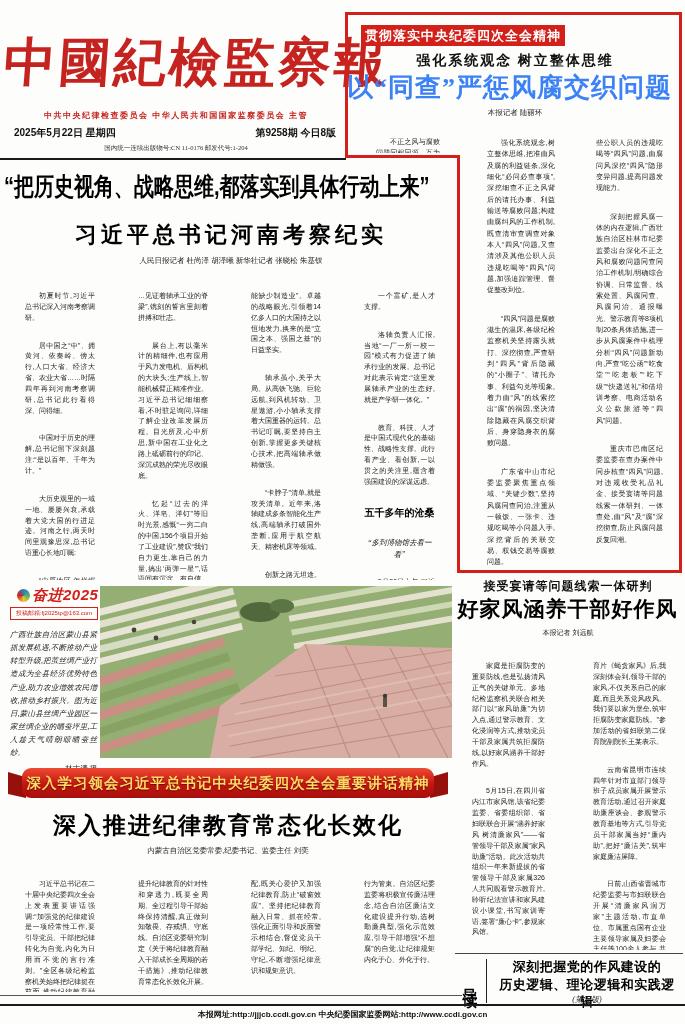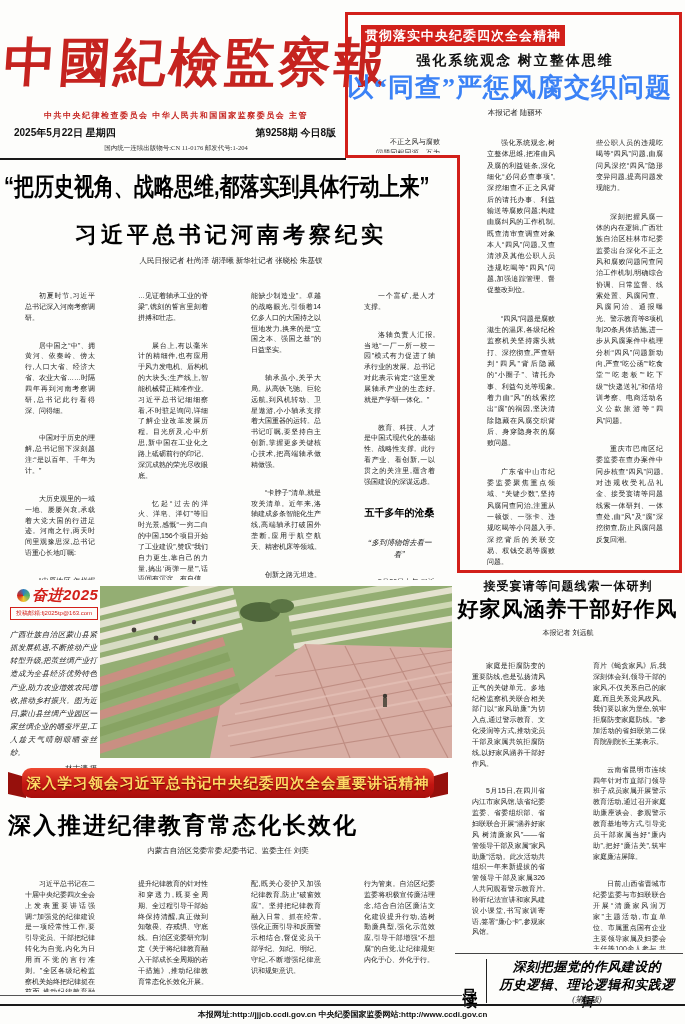--- a/index.html
+++ b/index.html
@@ -68,37 +68,37 @@
   .banner{left:8px;top:766px;width:440px;height:34px;}
   .banner-ribbon{position:absolute;left:14px;top:2px;right:14px;bottom:2px;
     background:linear-gradient(#ef4a32,#c21511 55%,#a80f0c);border-radius:9px;
     display:flex;align-items:center;justify-content:center;}
   .banner-end{position:absolute;top:6px;width:18px;height:26px;background:#96100c;}
   .banner-end.left{left:0;clip-path:polygon(0 0,100% 20%,100% 100%,0 85%);}
   .banner-end.right{right:0;clip-path:polygon(0 20%,100% 0,100% 85%,0 100%);}
   .banner-text{color:#ffd964;font-weight:900;font-size:14.5px;letter-spacing:1px;
     text-shadow:0 1px 1px rgba(90,0,0,.8);white-space:nowrap;}
   
-  .disc-headline{left:8px;top:810px;width:440px;font-weight:900;
+  .disc-headline{left:8px;top:810px;width:440px;text-align:center;font-weight:900;
     font-size:23px;letter-spacing:2px;color:#000;}
   .disc-byline{left:8px;top:846px;width:440px;text-align:center;font-size:7.5px;color:#222;}
   .disc-rule{left:0;top:995px;width:462px;height:1px;background:#555;}
   
   .fam-kicker{left:452px;top:578px;width:232px;text-align:center;font-weight:bold;
     font-size:12px;letter-spacing:1px;color:#111;}
   .fam-headline{left:450px;top:595px;width:235px;text-align:center;font-weight:900;
     font-size:21px;letter-spacing:1px;color:#000;}
   .fam-byline{left:452px;top:628px;width:232px;text-align:center;font-size:7px;color:#222;}
   
   .daodu-rule-top{left:455px;top:953px;width:228px;height:1px;background:#444;}
   .daodu-label{left:461px;top:960px;width:18px;height:42px;writing-mode:vertical-rl;
     font-weight:900;font-size:15px;letter-spacing:5px;color:#000;text-align:center;}
   .daodu-divider{left:486px;top:959px;width:1px;height:44px;background:#222;}
   .daodu-title{left:494px;top:958px;width:186px;text-align:center;font-weight:bold;
-    font-size:13px;line-height:1.35;color:#000;letter-spacing:0.5px;font-style:italic;}
+    font-size:13px;line-height:1.35;color:#000;letter-spacing:0.5px;}
   .daodu-ref{left:494px;top:994px;width:186px;text-align:center;font-size:8px;
     font-style:italic;color:#222;font-family:"Liberation Serif","DejaVu Serif",serif;}
   
   .footer-rule{left:0;top:1004px;width:685px;height:2px;background:#1a1a1a;}
   .footer-url{left:0;top:1009px;width:685px;text-align:center;font-size:8px;
     font-weight:bold;color:#111;}
 </style>
 </head>
 <body>
 

